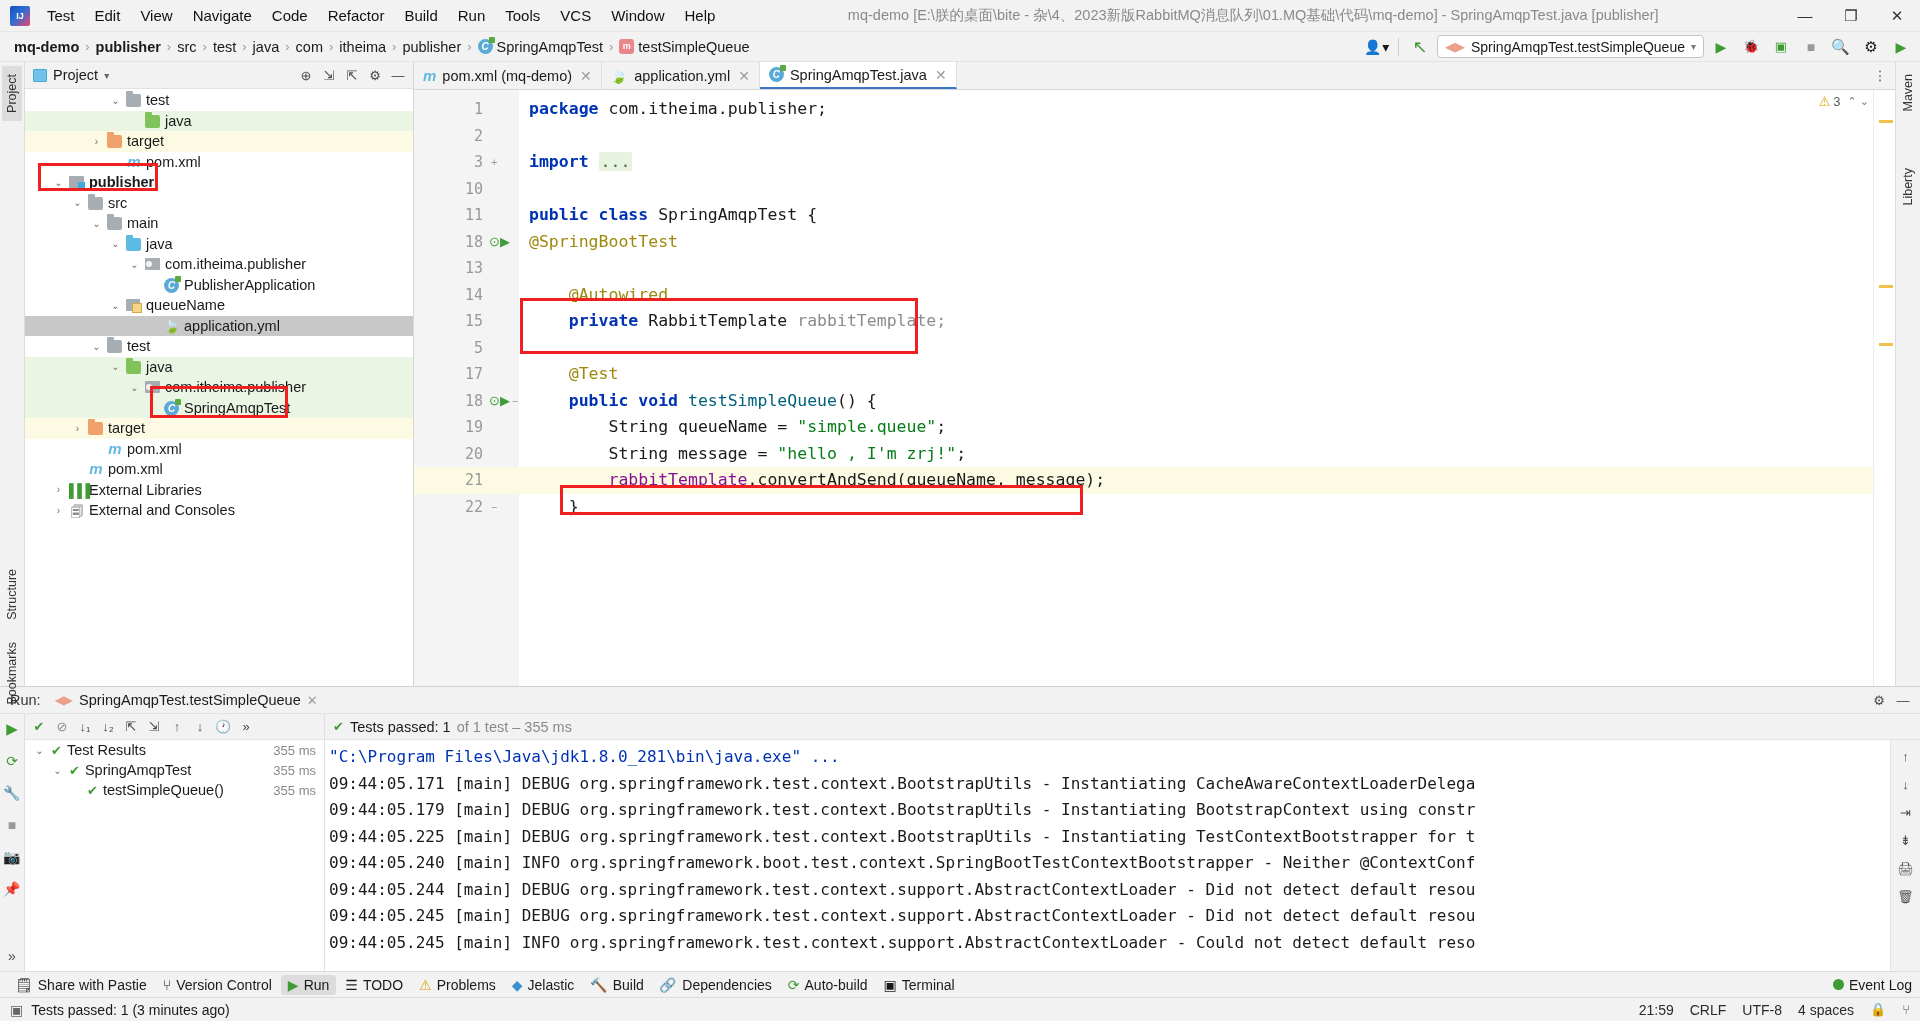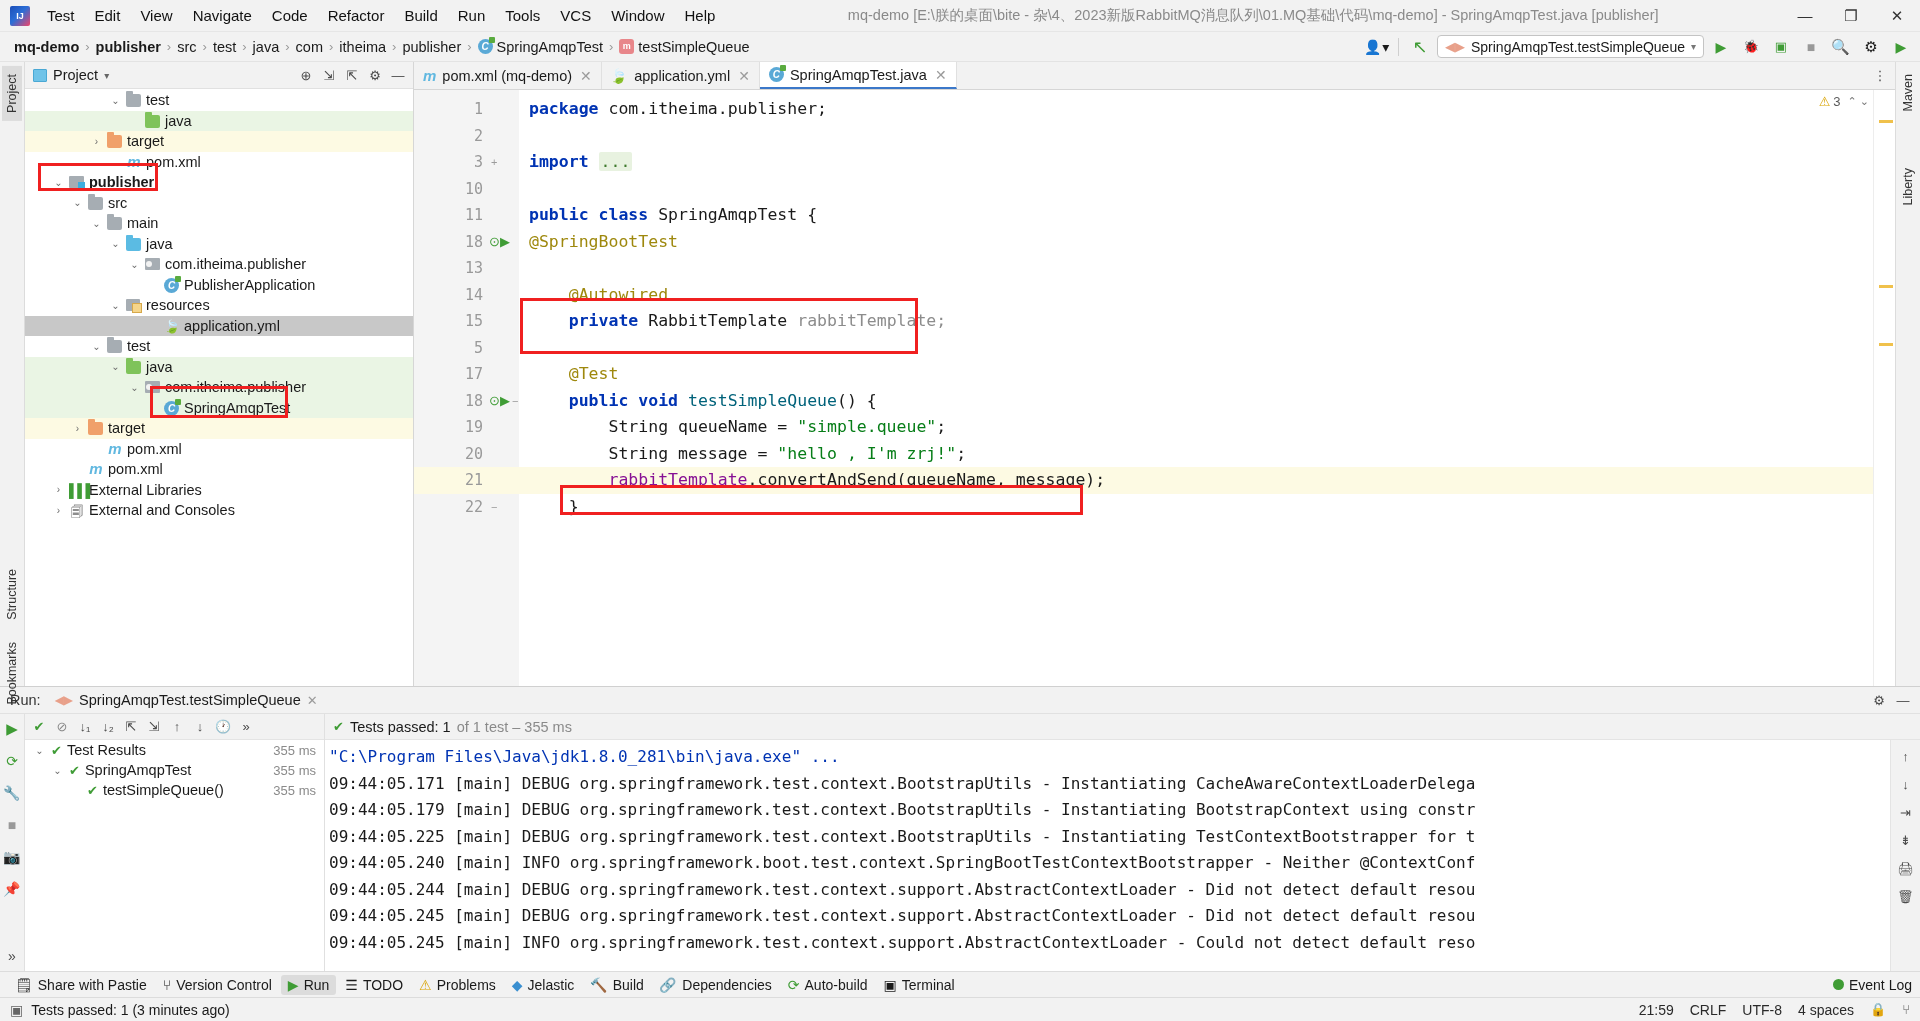--- a/index.html
+++ b/index.html
@@ -431,21 +431,21 @@
             <span class="ficon">
               <span class="ic-class" style="position:absolute;left:0;top:0;">C</span>
             </span>
             <span class="tlabel">PublisherApplication</span>
           </div>
           <div class="tnode" style="padding-left: 84px;">
             <span class="arrow">⌄</span>
             <span class="ficon">
               <span class="f-res" style="position:absolute;inset:1px 2px 1px 0;"></span>
             </span>
-            <span class="tlabel">resources</span>
+            <span class="tlabel">queueName</span>
           </div>
           <div class="tnode sel" style="padding-left: 122px;">
             <span class="arrow"></span>
             <span class="ficon ic-leaf" style="text-align:center;">🍃</span>
             <span class="tlabel">application.yml</span>
           </div>
           <div class="tnode" style="padding-left: 65px;">
             <span class="arrow">⌄</span>
             <span class="ficon">
               <span class="f-grey" style="position:absolute;inset:1px 1px 0 0;"></span>

